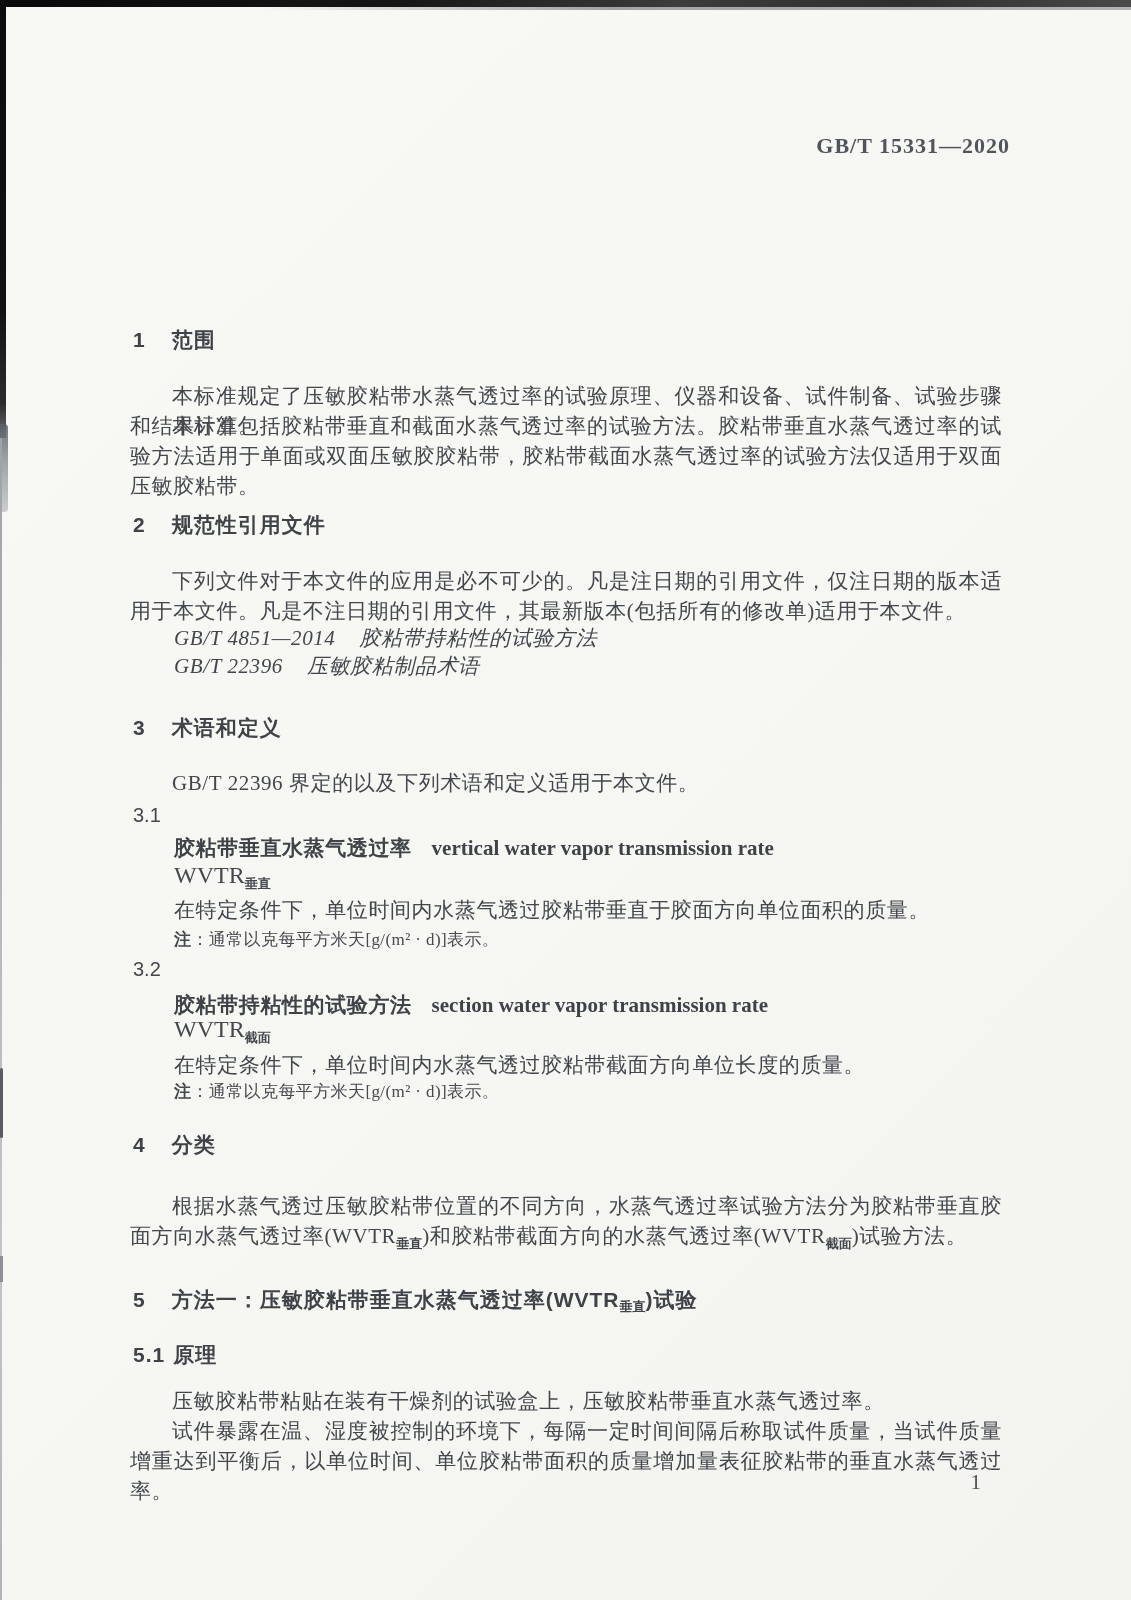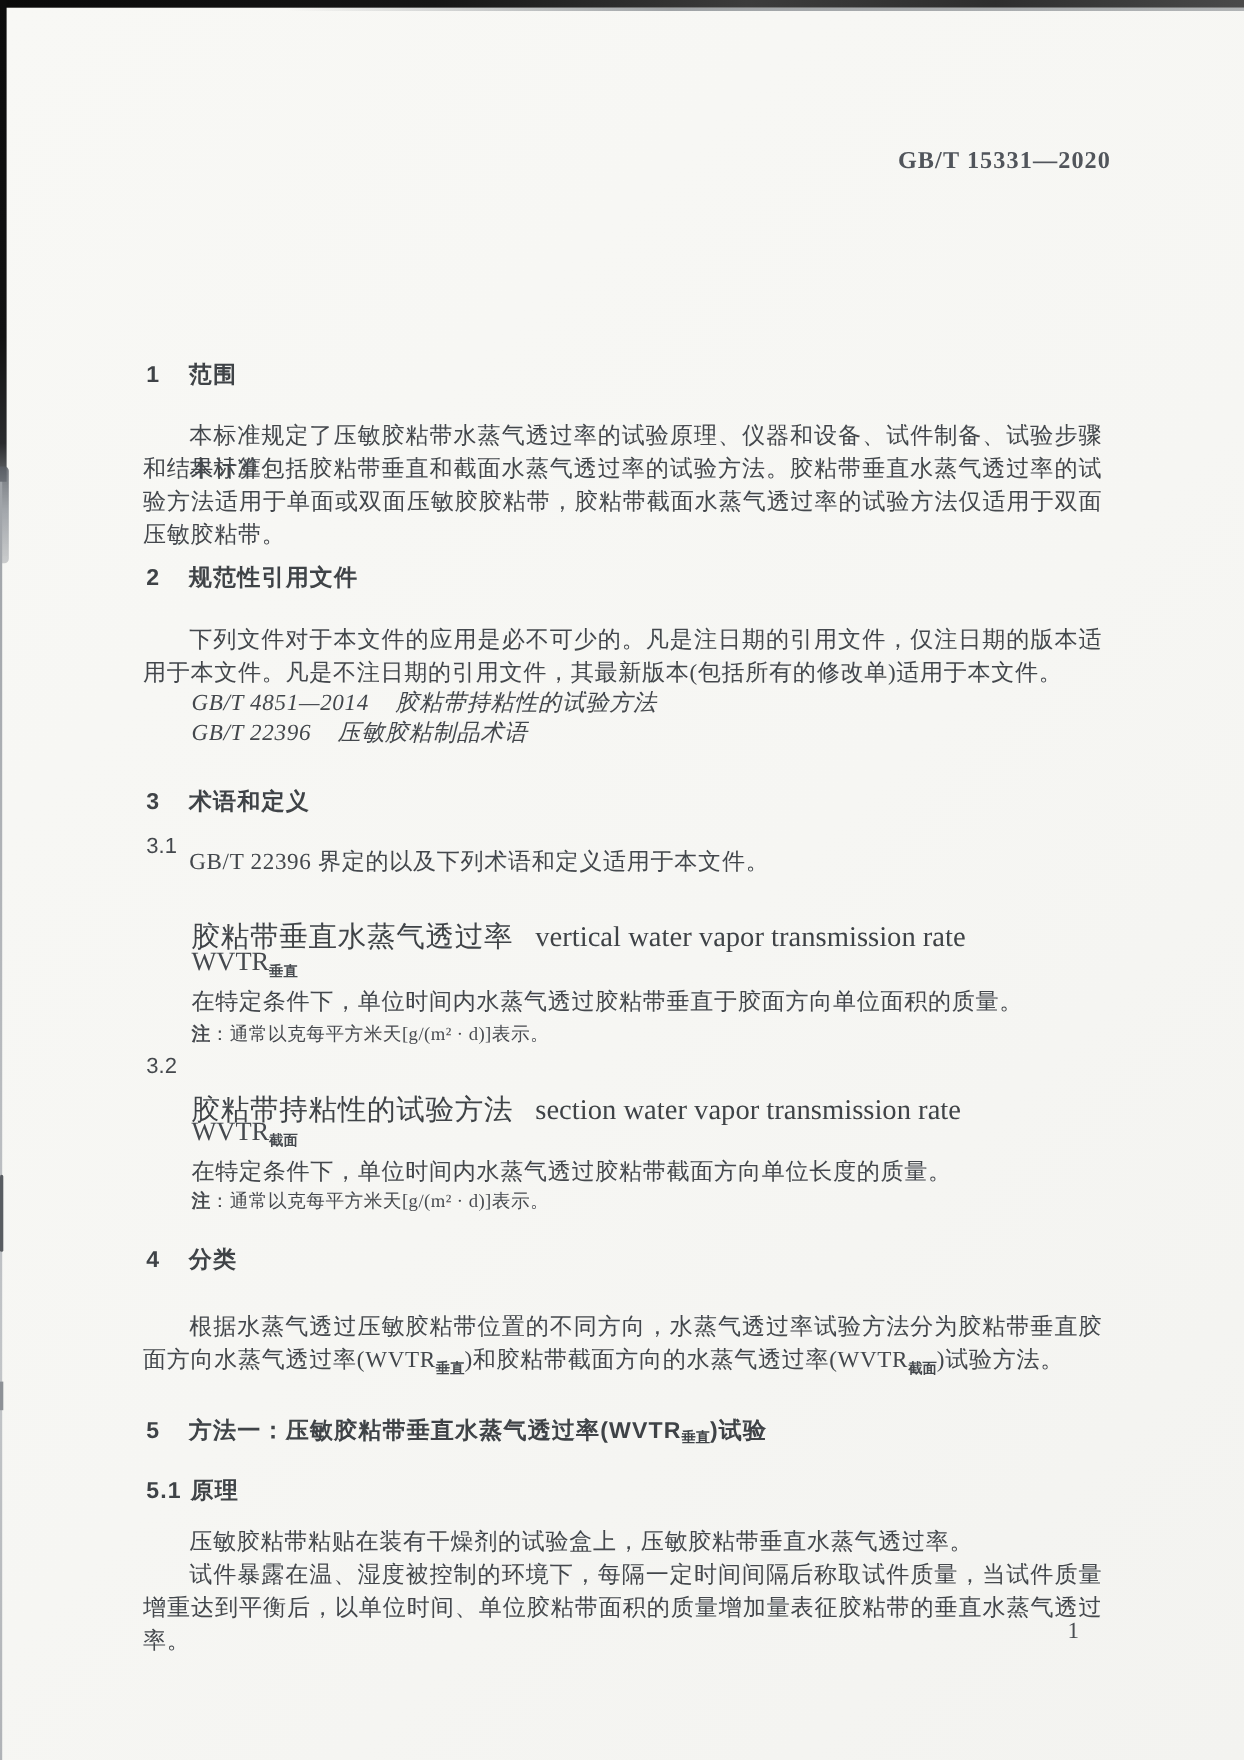--- a/index.html
+++ b/index.html
@@ -39,21 +39,21 @@
   .sec-h .h-title { margin-left:26px;font-family:Liberation Serif, serif; }
 
   .body-p { left:130px; width:872px; font-size:21px; line-height:30px; letter-spacing:.6px;
     text-align:justify; color:#43474c; }
   .indent { text-indent:2em; }
   .ref-line { left:174px; font-size:21px; letter-spacing:.6px; color:#43474c;font-style:italic; }
   .ref-line .ref-title { margin-left:24px; }
 
   .clause-no { left:133px; font-family:"Liberation Sans","DejaVu Sans",sans-serif;
     font-size:20px; color:#44484d; }
-  .term-line { left:174px; font-size:26px; font-weight:normal; color:#3f4347;
+  .term-line { left:174px; font-size:21px; font-weight:bold; color:#3f4347;
     font-family:"Liberation Sans","DejaVu Sans",sans-serif; letter-spacing:.6px; }
   .term-line .term-en { margin-left:20px; font-family:"Liberation Serif","DejaVu Serif",serif; letter-spacing:0; }
   .sym-line { left:174px; font-size:24px; color:#45494e; }
   .sub { font-size:13px; font-weight:bold; vertical-align:-5px;
     font-family:Liberation Mono, monospace; letter-spacing:0; }
   .def-line { left:174px; width:828px; font-size:21px; letter-spacing:.6px; color:#43474c; }
   .note-line { left:174px; width:828px; font-size:17px; letter-spacing:.4px; color:#46494e; }
   .note-line .note-label { font-weight:bold; font-family:"Liberation Sans","DejaVu Sans",sans-serif; }
 
   .method-h { left:133px; font-family:"Liberation Sans","DejaVu Sans",sans-serif;
@@ -94,21 +94,21 @@
   </div>
   <div class="abs ref-line" style="top:652px">
     <span>GB/T 22396</span><span class="ref-title">压敏胶粘制品术语</span>
   </div>
 
   <div class="abs sec-h" style="top:714px">
     <span class="h-no">3</span><span class="h-title">术语和定义</span>
   </div>
   <div class="abs body-p indent" style="top:768px">GB/T 22396 界定的以及下列术语和定义适用于本文件。</div>
 
-  <div class="abs clause-no" style="top:758px">3.1</div>
+  <div class="abs clause-no" style="top:804px">3.1</div>
   <div class="abs term-line" style="top:834px">
     <span>胶粘带垂直水蒸气透过率</span><span class="term-en">vertical water vapor transmission rate</span>
   </div>
   <div class="abs sym-line" style="top:862px">
     <span>WVTR</span><span class="sub">垂直</span>
   </div>
   <div class="abs def-line" style="top:896px">在特定条件下，单位时间内水蒸气透过胶粘带垂直于胶面方向单位面积的质量。</div>
   <div class="abs note-line" style="top:928px">
     <span class="note-label">注</span><span>：通常以克每平方米天[g/(m² · d)]表示。</span>
   </div>

